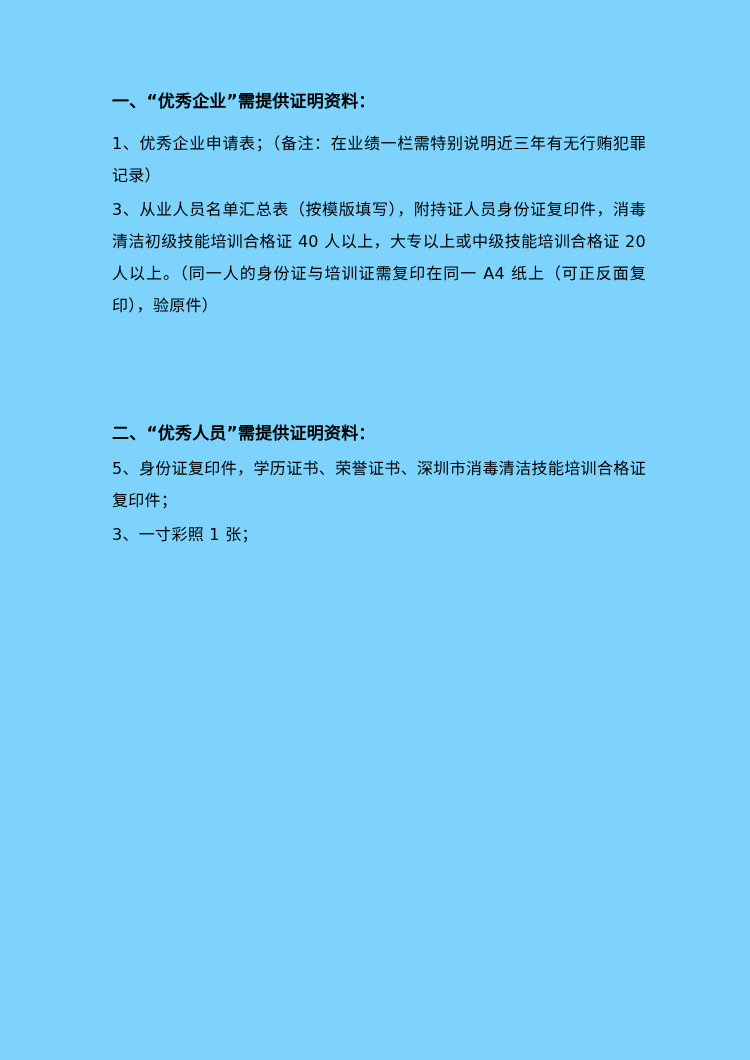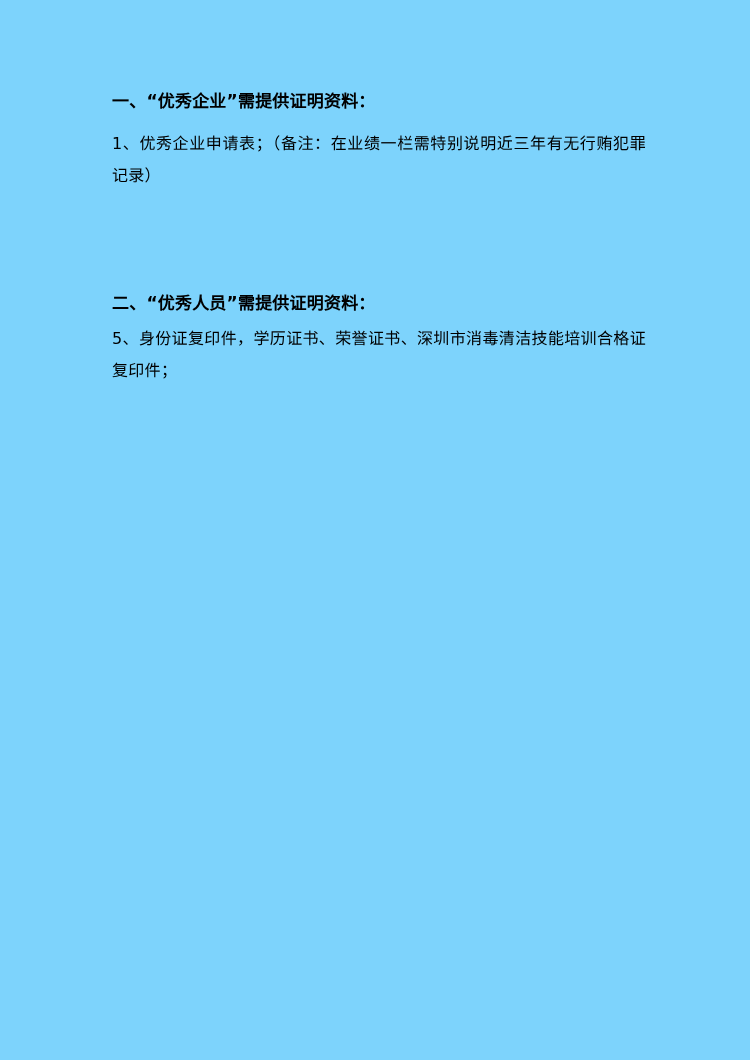--- a/index.html
+++ b/index.html
@@ -54,23 +54,25 @@
 </style>
 </head>
 <body>
 
 <div class="page">
   <div class="doc-body">
 
     <div class="section">
       <h1 class="section-heading">一、“优秀企业”需提供证明资料：</h1>
       <p class="para">1、优秀企业申请表；（备注：在业绩一栏需特别说明近三年有无行贿犯罪记录）</p>
+      <p class="para">3、从业人员名单汇总表（按模版填写），附持证人员身份证复印件，消毒清洁初级技能培训合格证 40 人以上，大专以上或中级技能培训合格证 20 人以上。（同一人的身份证与培训证需复印在同一 A4 纸上（可正反面复印），验原件）</p>
     </div>
 
     <div class="section-gap"></div>
 
     <div class="section">
       <h1 class="section-heading second-heading">二、“优秀人员”需提供证明资料：</h1>
       <p class="para">5、身份证复印件，学历证书、荣誉证书、深圳市消毒清洁技能培训合格证复印件；</p>
+      <p class="para">3、一寸彩照 1 张；</p>
     </div>
 
   </div>
 </div>
 
 </body></html>

